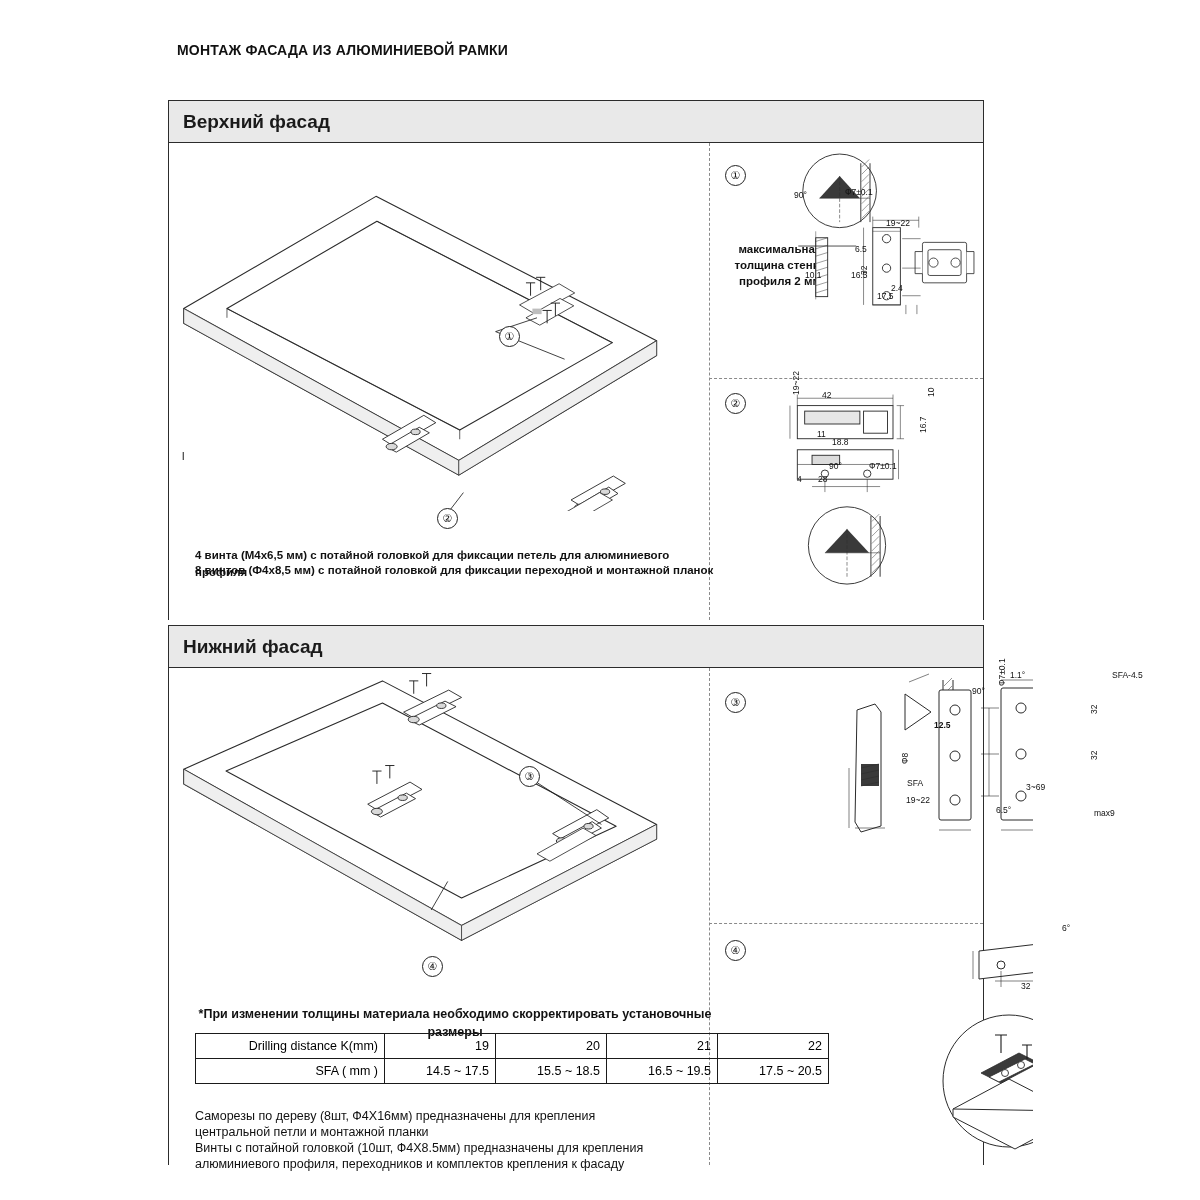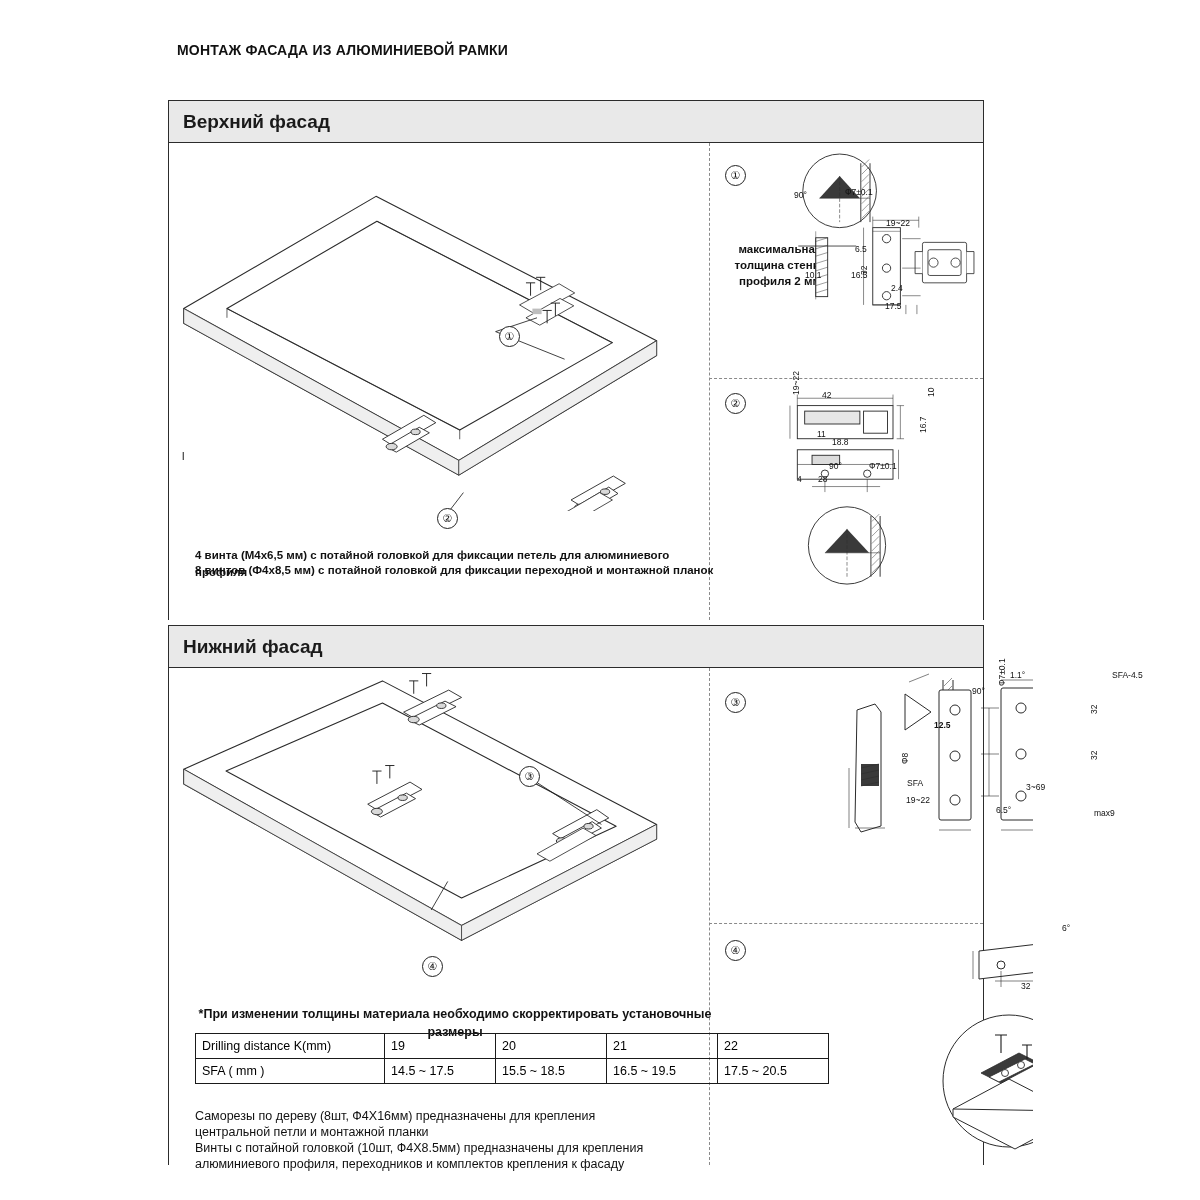--- a/index.html
+++ b/index.html
@@ -111,21 +111,21 @@
   }
 
   
   table.dim-table {
     position: absolute;
     border-collapse: collapse;
     font-size: 12.5px;
   }
   table.dim-table td {
     border: 1px solid #1a1a1a;
-    text-align: left;
+    text-align: right;
     padding: 5px 6px;
     white-space: nowrap;
   }
   table.dim-table td.head {
     width: 176px;
   }
   table.dim-table td.val {
     width: 98px;
   }
 
@@ -319,21 +319,21 @@
       </svg>
     </div>
 
     <div class="lbl" style="left:625px; top:47px;">90°</div>
     <div class="lbl" style="left:676px; top:44px;">Ф7±0.1</div>
     <div class="lbl" style="left:717px; top:75px;">19~22</div>
     <div class="lbl" style="left:686px; top:101px;">6.5</div>
     <div class="lbl-v" style="left:690px; top:132px;">32</div>
     <div class="lbl" style="left:682px; top:127px;">16.5</div>
     <div class="lbl" style="left:636px; top:127px;">10.1</div>
-    <div class="lbl" style="left:708px; top:158px;margin-left:8px;">17.5</div>
+    <div class="lbl" style="left:708px; top:148px;">17.5</div>
     <div class="lbl" style="left:722px; top:140px;">2.4</div>
 
     <div class="callout" style="left:556px; top:250px;">②</div>
 
     <div class="svgwrap" style="left:540px; top:235px;">
       <svg width="324" height="242" viewBox="0 0 324 242">
 
         <g fill="#ffffff" stroke="#2b2b2b" stroke-width="1">
           <rect x="96" y="30" width="104" height="36"></rect>
           <rect x="104" y="36" width="60" height="14" fill="#e7e7e7"></rect>

